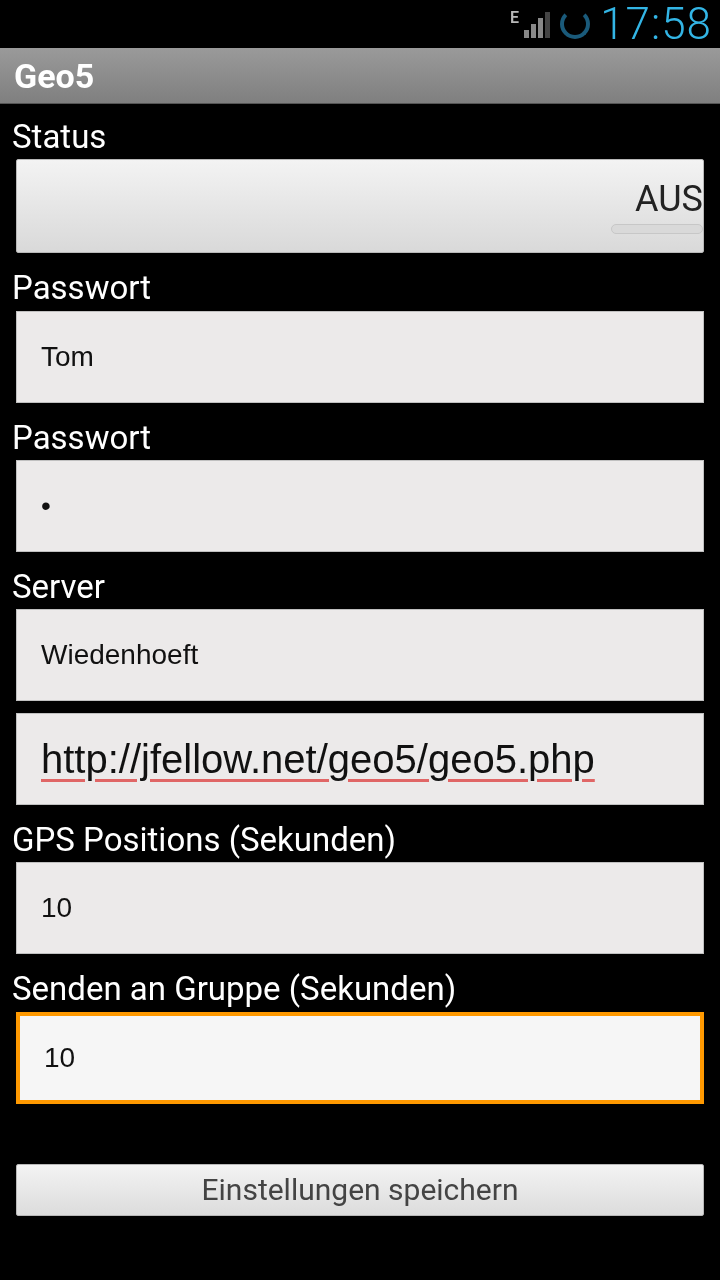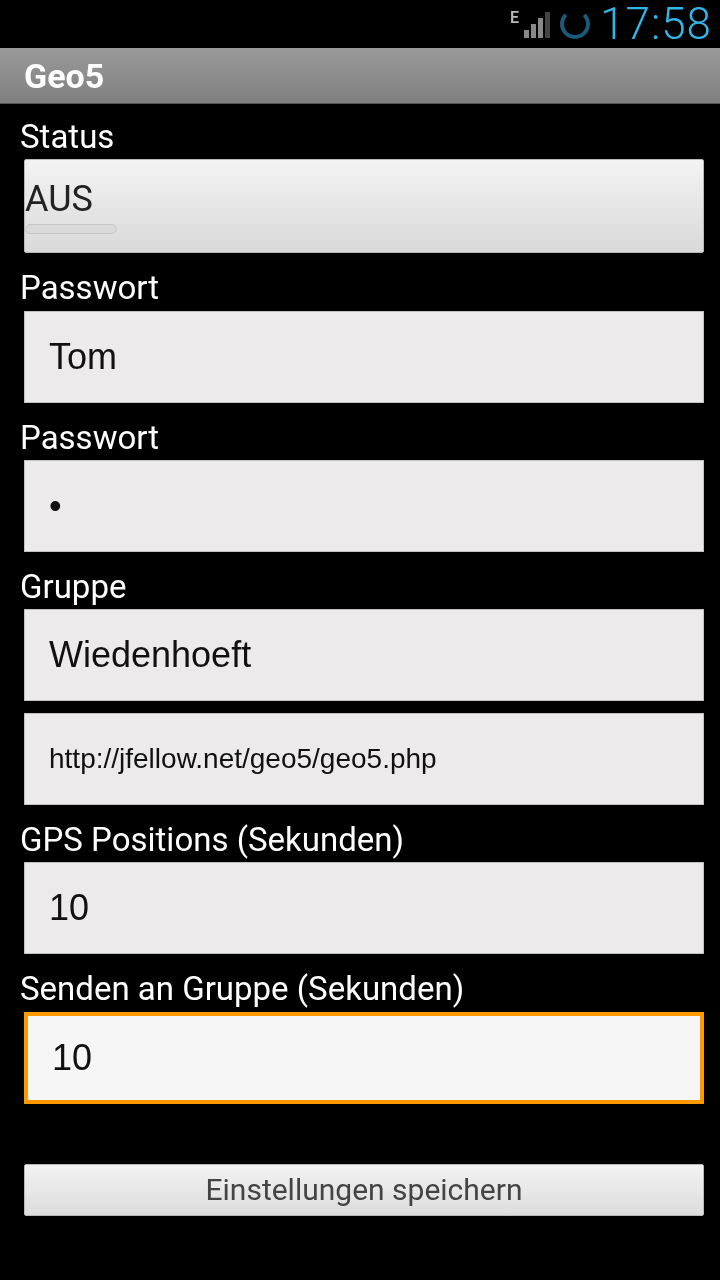--- a/index.html
+++ b/index.html
@@ -52,47 +52,47 @@
     font-weight: 300;
     letter-spacing: 1px;
   }
   
   .titlebar {
     height: 56px;
     background: linear-gradient(#9a9a9a,#7f7f7f);
     border-bottom: 1px solid #555;
     display: flex;
     align-items: center;
-    padding-left: 24px;
+    padding-left: 14px;
   }
   .titlebar .title {
     color: #fff;
     font-size: 34px;
     font-weight: bold;
   }
   
-  .content { padding: 10px; margin-left: 8px; }
+  .content { padding: 10px; }
   .label {
     font-size: 33px;
     font-weight: 400;
     color: #fff;
     padding: 2px 2px 2px 2px;
     line-height: 1.25;
   }
   .field-wrap { padding: 0 6px 12px 6px; }
   
   .toggle {
     width: 100%;
     height: 94px;
     background: linear-gradient(#f3f3f3,#d9d9d9);
     border: 1px solid #b8b8b8;
     border-radius: 2px;
     display: flex;
     flex-direction: column;
-    align-items: flex-start;
+    align-items: flex-end;
     justify-content: center;
     cursor: pointer;
   }
   .toggle-text {
     color: #222;
     font-size: 36px;
     font-weight: 400;
     margin-bottom: 4px;
   }
   .toggle-ind {
@@ -102,31 +102,32 @@
     border: 1px solid #c7c7c7;
     border-radius: 5px;
   }
   
   .text-input {
     width: 100%;
     height: 92px;
     background: #eceaea;
     border: 1px solid #c0c0c0;
     border-radius: 0;
-    font-size: 36px;
+    font-size: 28px;
     color: #111;
     padding: 0 24px;
     outline: none;
   }
   .text-input.focused {
     border: 4px solid #ff9900;
     background: #f6f6f6;
   }
   .server-input {
-    font-size: 28px;
+    font-size: 40px;
+    text-decoration: underline;
     text-decoration-color: #e06666;
     text-decoration-thickness: 3px;
     text-underline-offset: 6px;
   }
   
   .save-btn {
     margin: 48px 6px 0 6px;
     height: 52px;
     background: linear-gradient(#f3f3f3,#dcdcdc);
     border: 1px solid #b8b8b8;
@@ -171,21 +172,21 @@
   <div class="label">Passwort</div>
   <div class="field-wrap">
     <input class="text-input" value="Tom" style="">
   </div>
 
   <div class="label">Passwort</div>
   <div class="field-wrap">
     <input class="text-input" value="•" style="">
   </div>
 
-  <div class="label">Gruppe</div>
+  <div class="label">Server</div>
   <div class="field-wrap">
     <input class="text-input" value="Wiedenhoeft" style="">
   </div>
 
   <div class="field-wrap">
     <input class="text-input server-input" value="http://jfellow.net/geo5/geo5.php" style="">
   </div>
 
   <div class="label">GPS Positions (Sekunden)</div>
   <div class="field-wrap">

